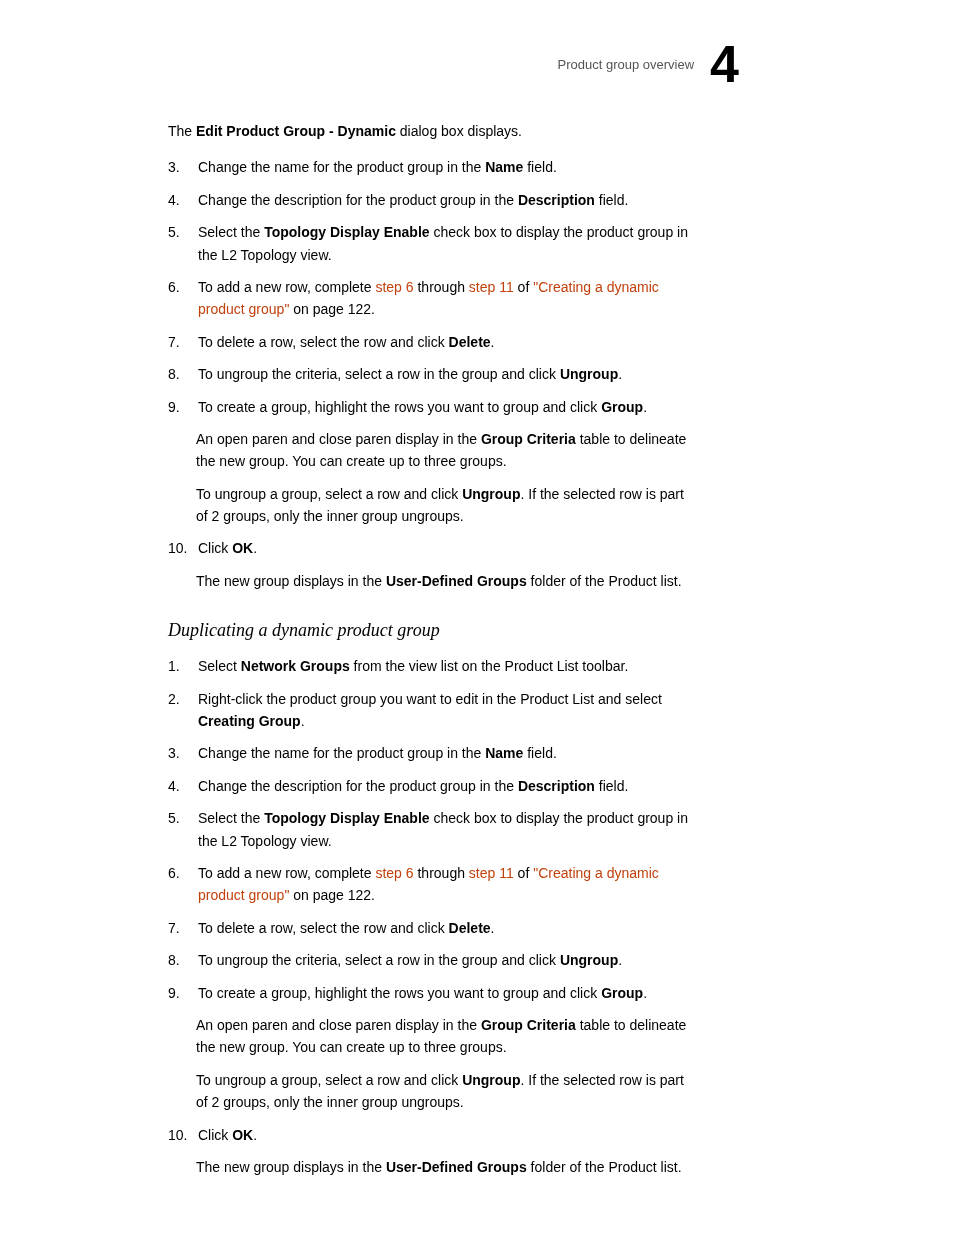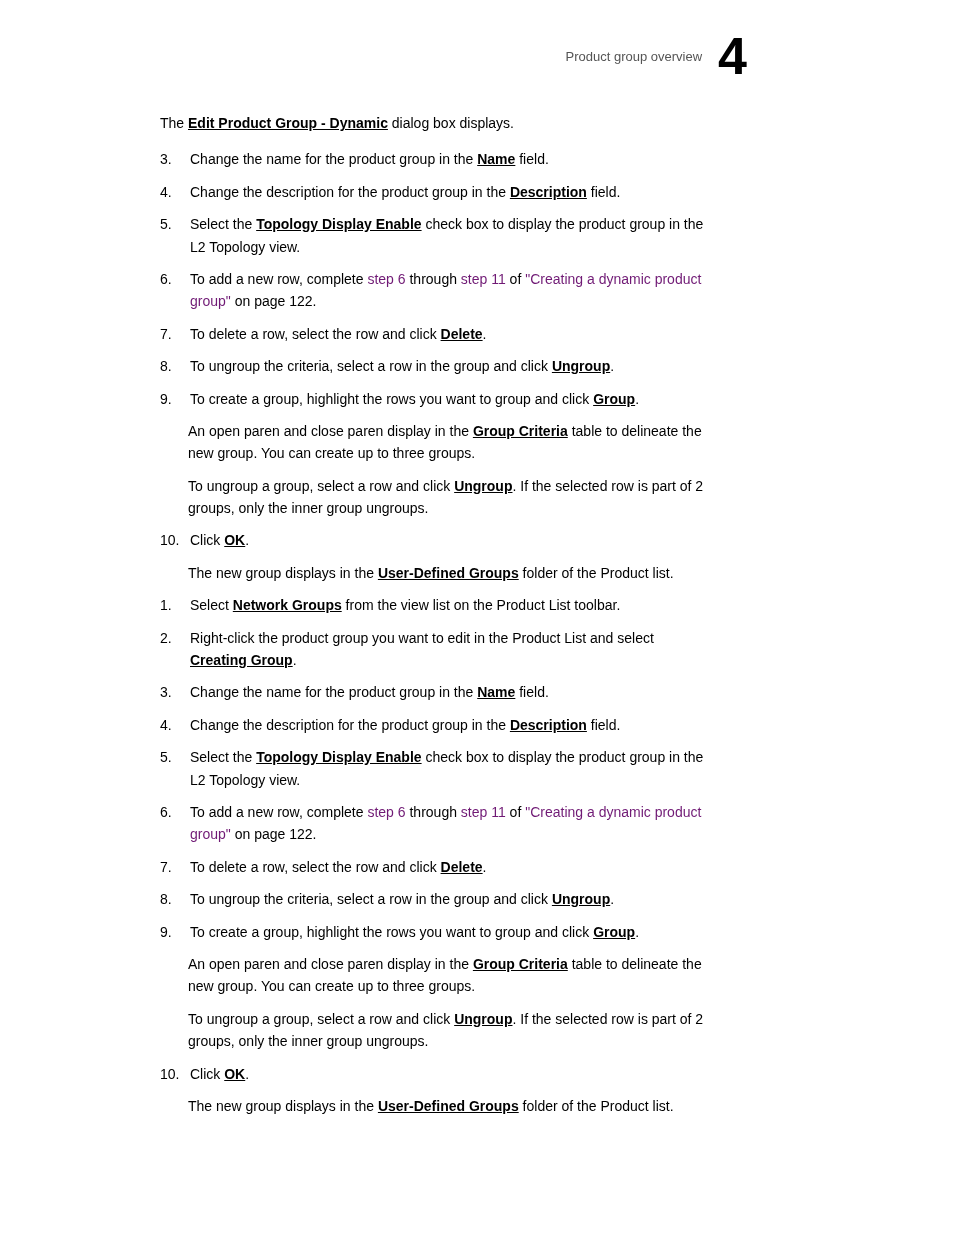--- a/index.html
+++ b/index.html
@@ -9,21 +9,21 @@
       font-family: Arial, sans-serif;
       font-size: 14px;
       color: #000000;
       width: 954px;
       min-height: 1235px;
     }
 
     .page {
       width: 807px;
       min-height: 1235px;
-      padding: 0;
+      padding: 8px;
       position: relative;
     }
 
     .header {
       display: flex;
       justify-content: flex-end;
       align-items: center;
       padding: 30px 60px 10px 60px;
       border-bottom: none;
     }
@@ -45,21 +45,20 @@
       padding: 20px 100px 40px 160px;
     }
 
     .intro-text {
       margin-bottom: 14px;
       line-height: 1.6;
     }
 
     .bold {
       font-weight: bold;
-      text-decoration: underline;
     }
 
     .ordered-list {
       list-style: none;
       padding: 0;
       margin: 0;
     }
 
     .ordered-list li {
       display: flex;
@@ -76,21 +75,21 @@
       flex: 1;
     }
 
     .indented-para {
       margin-left: 28px;
       margin-bottom: 10px;
       line-height: 1.6;
     }
 
     .link-blue {
-      color: #701a75;
+      color: #c2410c;
       text-decoration: none;
     }
 
     .section-heading {
       font-family: Georgia, serif;
       font-style: italic;
       font-size: 18px;
       font-weight: normal;
       color: #000000;
       margin: 28px 0 14px 0;
@@ -159,20 +158,21 @@
       <li>
         <span class="list-number">10.</span>
         <span class="list-content">Click <span class="bold">OK</span>.</span>
       </li>
     </ol>
 
     <p class="indented-para">
       The new group displays in the <span class="bold">User-Defined Groups</span> folder of the Product list.
     </p>
 
+    <h2 class="section-heading">Duplicating a dynamic product group</h2>
 
 
     <ol class="ordered-list">
       <li>
         <span class="list-number">1.</span>
         <span class="list-content">Select <span class="bold">Network Groups</span> from the view list on the Product List toolbar.</span>
       </li>
       <li>
         <span class="list-number">2.</span>
         <span class="list-content">Right-click the product group you want to edit in the Product List and select <span class="bold">Creating Group</span>.</span>

